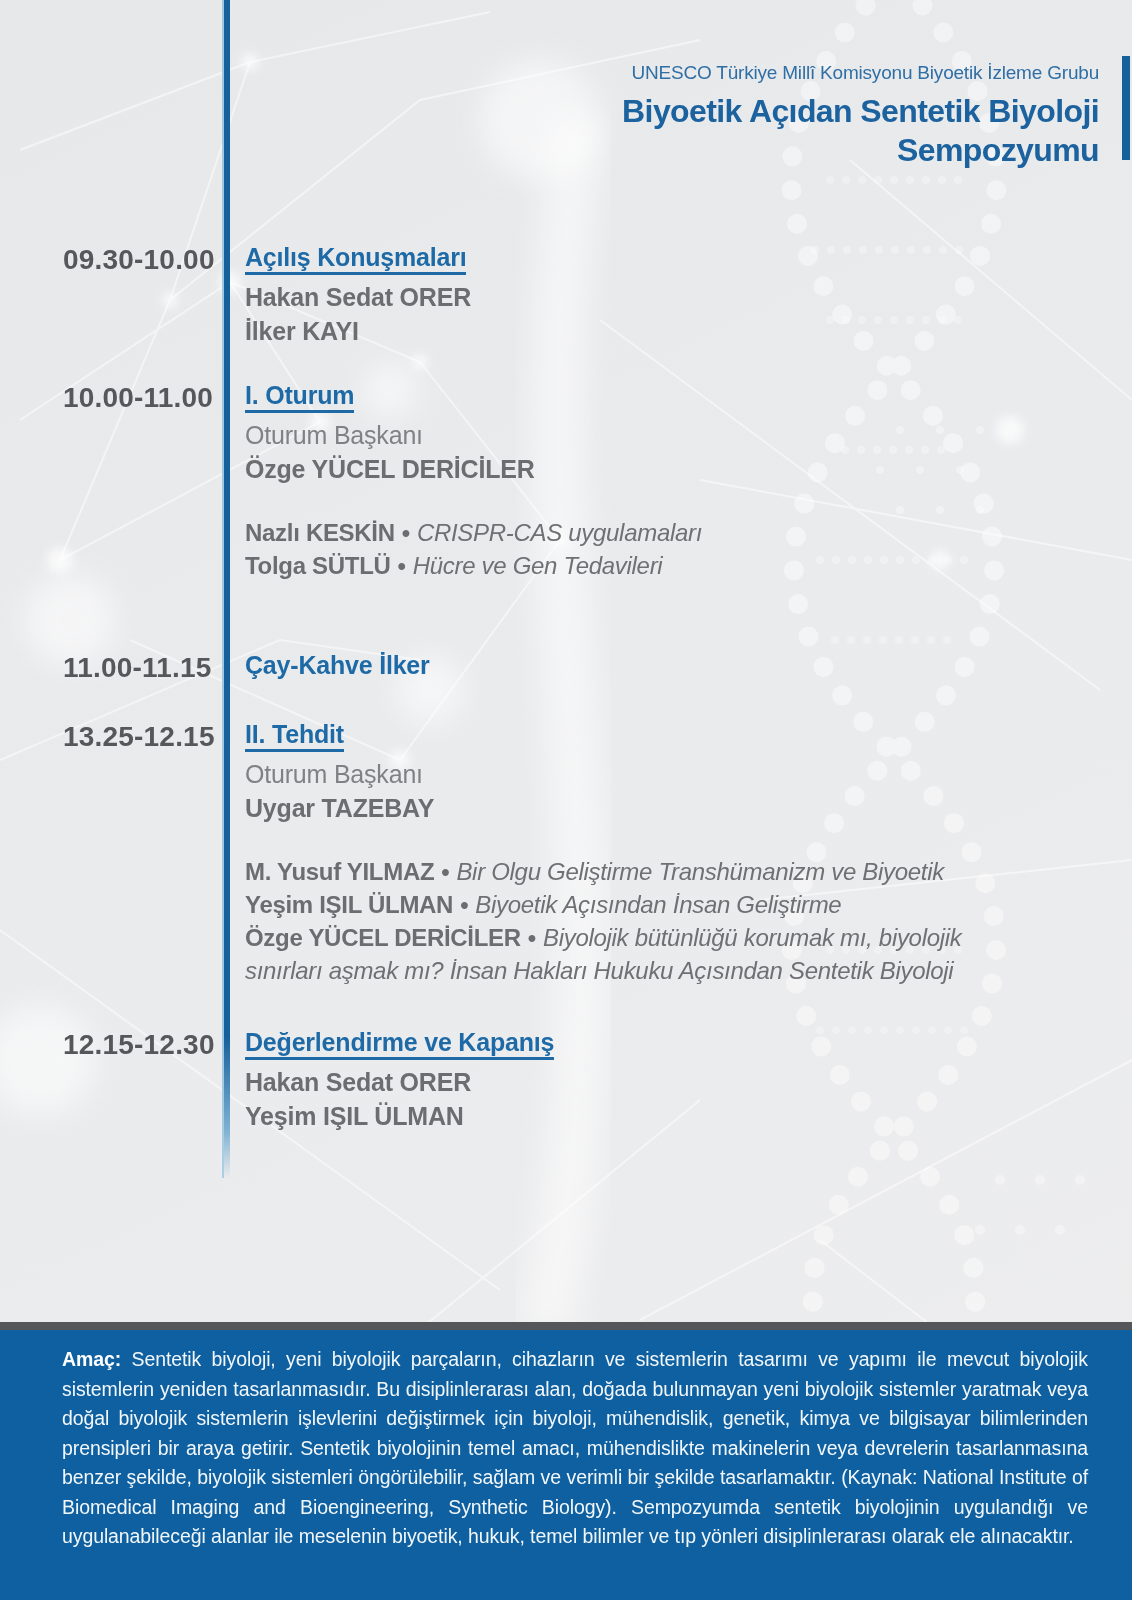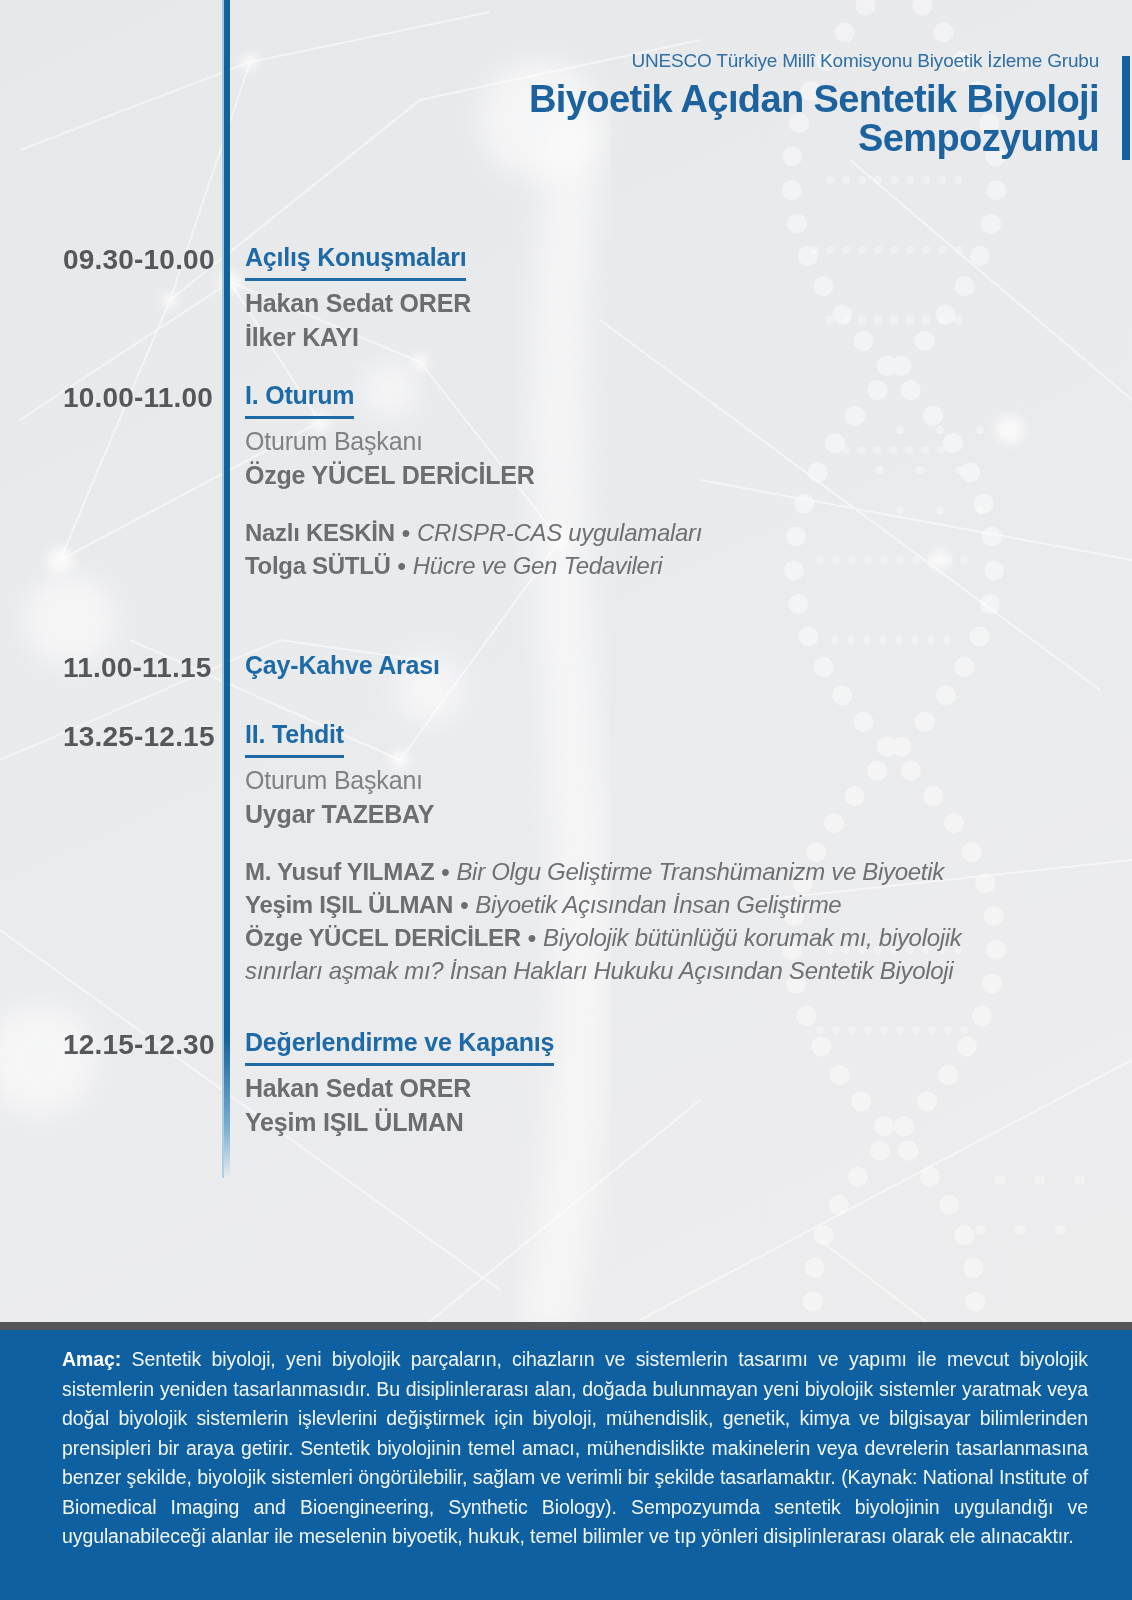--- a/index.html
+++ b/index.html
@@ -15,40 +15,40 @@
 
   
   .divider{
     position:absolute;left:222px;top:0;width:8px;height:1178px;
     background:
       linear-gradient(90deg, rgba(168,205,228,.95) 0 2px, rgba(0,0,0,0) 2px),
       linear-gradient(180deg,#15619b 0%,#15619b 88%,#7fb2d4 96%,rgba(127,178,212,0) 100%);
   }
 
   
-  .header{position:absolute;top:50px;right:33px;text-align:right;}
+  .header{position:absolute;top:62px;right:33px;text-align:right;}
   .org{font-size:19px;letter-spacing:-.2px;color:#2f6fa6;}
   .title{
-    margin-top:8px;font-size:38px;font-weight:bold;line-height:39px;
+    margin-top:8px;font-size:32px;font-weight:bold;line-height:39px;
     letter-spacing:-.6px;color:#1b629e;
   }
   .header-bar{position:absolute;top:56px;right:2px;width:8px;height:104px;background:#15619b;}
 
   
   .row{position:absolute;left:0;width:100%;}
   .time{
     position:absolute;left:63px;top:0;width:158px;
     font-size:28px;font-weight:bold;color:#56575a;line-height:34px;letter-spacing:.2px;
   }
   .content{position:absolute;left:245px;right:120px;top:0;}
   .heading{
     display:inline-block;font-size:25px;font-weight:bold;color:#1d6aa7;
     line-height:29px;letter-spacing:-.2px;
   }
-  .underlined{border-bottom:3px solid #1d6aa7;padding-bottom:6px;}
+  .underlined{border-bottom:3px solid #1d6aa7;padding-bottom:0;}
   .line{font-size:25px;line-height:34px;letter-spacing:-.2px;}
   .name{font-weight:bold;color:#6c6d70;}
   .plain{font-weight:normal;color:#7f8184;}
   .hgap{height:5px;}
   .talks{letter-spacing:-.3px;}
   .talk{font-size:24px;line-height:33px;color:#6f7073;}
   .talk .name{font-size:24px;}
   .bullet{color:#6c6d70;margin:0 7px;font-weight:bold;}
   .topic{font-style:italic;color:#6f7073;}
 
@@ -192,21 +192,21 @@
       </div>
       <div class="talk">
         <span class="name">Tolga SÜTLÜ</span><span class="bullet">•</span><span class="topic">Hücre ve Gen Tedavileri</span>
       </div>
     </div>
   </section>
 
   <section class="row" style="top:651px">
     <div class="time">11.00-11.15</div>
     <div class="content">
-      <div><span class="heading">Çay-Kahve Arası</span></div>
+      <div><span class="heading">Çay-Kahve İlker</span></div>
     </div>
   </section>
 
   <section class="row" style="top:720px">
     <div class="time">13.25-12.15</div>
     <div class="content">
       <div><span class="heading underlined">II. Tehdit</span></div>
       <div class="hgap"></div>
       <div class="line plain">Oturum Başkanı</div>
       <div class="line name">Uygar TAZEBAY</div>

